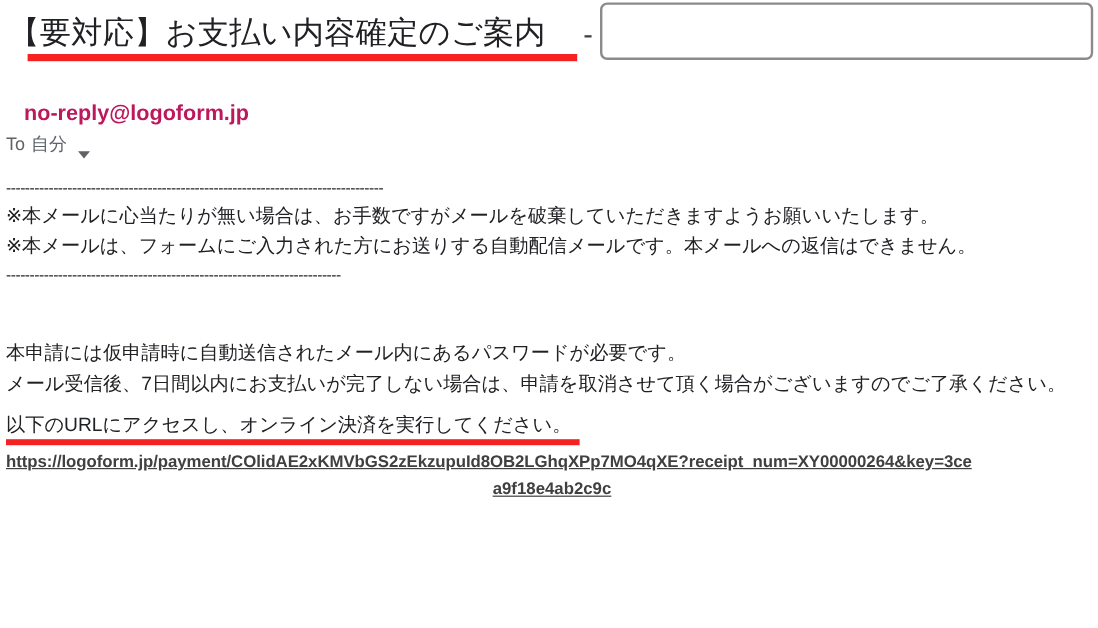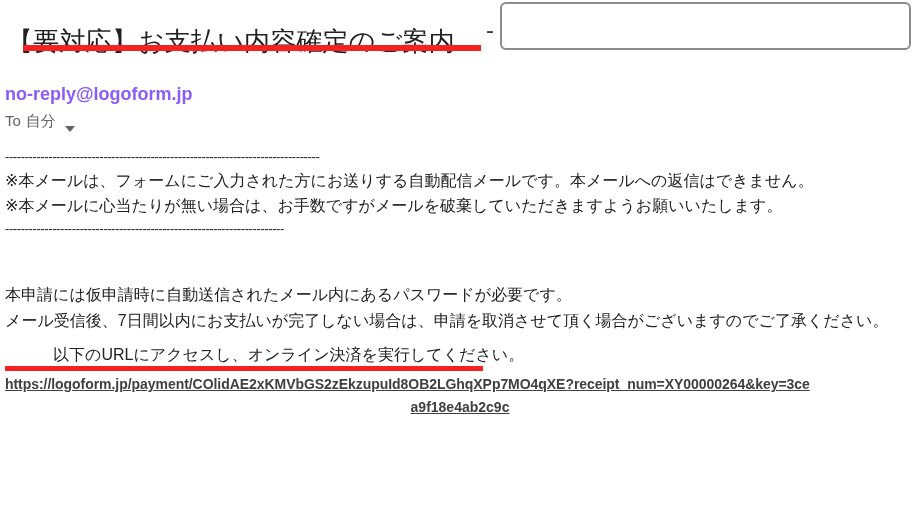--- a/index.html
+++ b/index.html
@@ -20,21 +20,21 @@
   .subject-row {
     position: absolute;
     left: 0;
     top: 0;
     width: 915px;
     height: 62px;
   }
   .subject-text {
     position: absolute;
     left: 7px;
-    top: 24px;
+    top: 10px;
     font-size: 26px;
     line-height: 34px;
     color: #202124;
     white-space: nowrap;
     letter-spacing: 0.2px;
   }
   .subject-dash {
     position: absolute;
     left: 486px;
     top: 13px;
@@ -58,26 +58,26 @@
     height: 48px;
     border: 2px solid #8b8b8b;
     border-radius: 6px;
     background: #ffffff;
     box-sizing: border-box;
   }
 
   
   .sender {
     position: absolute;
-    left: 5px;
+    left: 20px;
     top: 82px;
     font-size: 18px;
     font-weight: bold;
     line-height: 24px;
-    color: #8b5cf6;
+    color: #be185d;
     white-space: nowrap;
   }
   .recipient {
     position: absolute;
     left: 5px;
     top: 110px;
     font-size: 15px;
     line-height: 22px;
     color: #5f6368;
     white-space: nowrap;
@@ -133,21 +133,20 @@
   .cta-wrap {
     position: relative;
     display: block;
     height: 28px;
   }
   .cta-line {
     font-size: 16px;
     line-height: 26px;
     color: #202124;
     white-space: nowrap;
-    margin-left: 48px;
   }
   .cta-underline {
     position: absolute;
     left: 0px;
     top: 24px;
     width: 478px;
     height: 5px;
     background: #f62121;
   }
 
@@ -183,22 +182,22 @@
 
 <div class="sender">no-reply@logoform.jp</div>
 <div class="recipient">
   <span>To</span>
   <span>自分</span>
   <span class="caret"></span>
 </div>
 
 <div class="body-area">
   <div class="line rule">--------------------------------------------------------------------------------</div>
+  <div class="line tight">※本メールに心当たりが無い場合は、お手数ですがメールを破棄していただきますようお願いいたします。</div>
   <div class="line tight">※本メールは、フォームにご入力された方にお送りする自動配信メールです。本メールへの返信はできません。</div>
-  <div class="line tight">※本メールに心当たりが無い場合は、お手数ですがメールを破棄していただきますようお願いいたします。</div>
   <div class="line rule">-----------------------------------------------------------------------</div>
 
   <div class="line blank"></div>
 
   <div class="line blank"></div>
 
   <div class="line blank"></div>
   <div class="line">本申請には仮申請時に自動送信されたメール内にあるパスワードが必要です。</div>
   <div class="line">メール受信後、7日間以内にお支払いが完了しない場合は、申請を取消させて頂く場合がございますのでご了承ください。</div>
 

